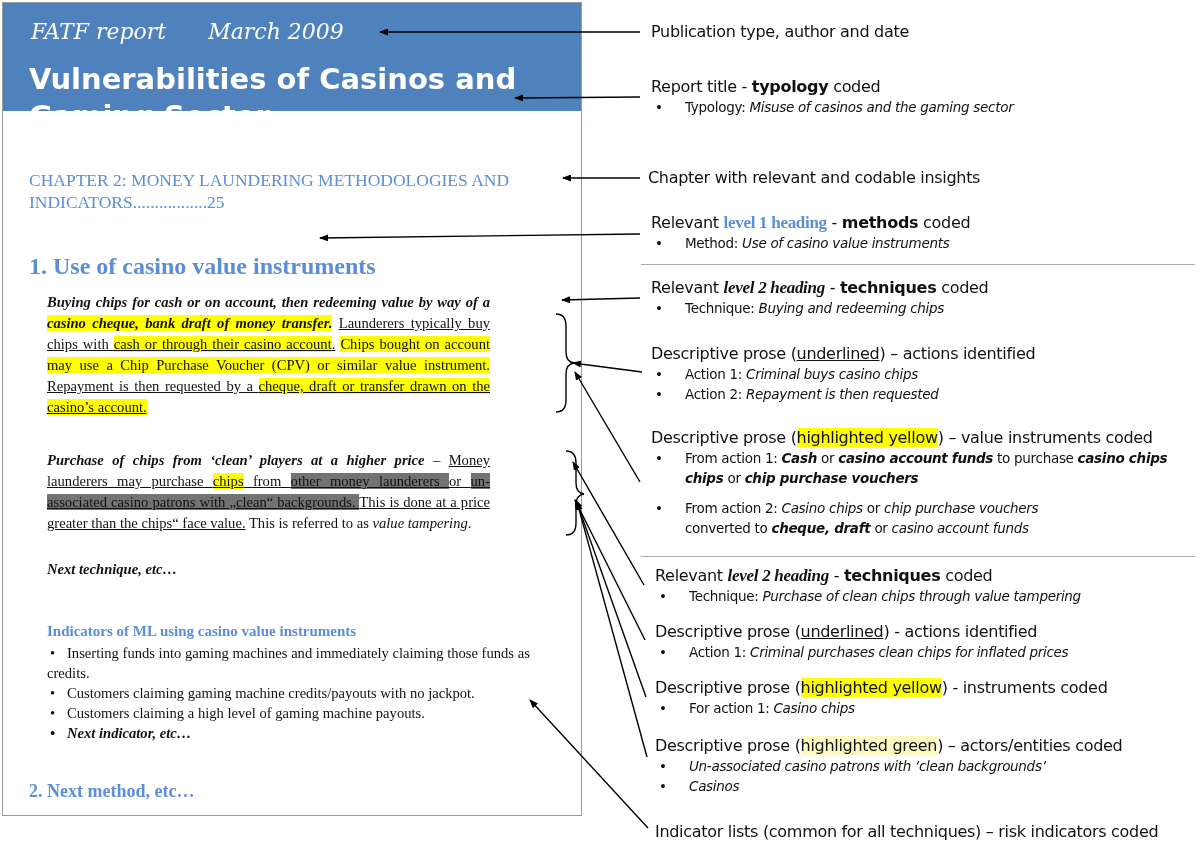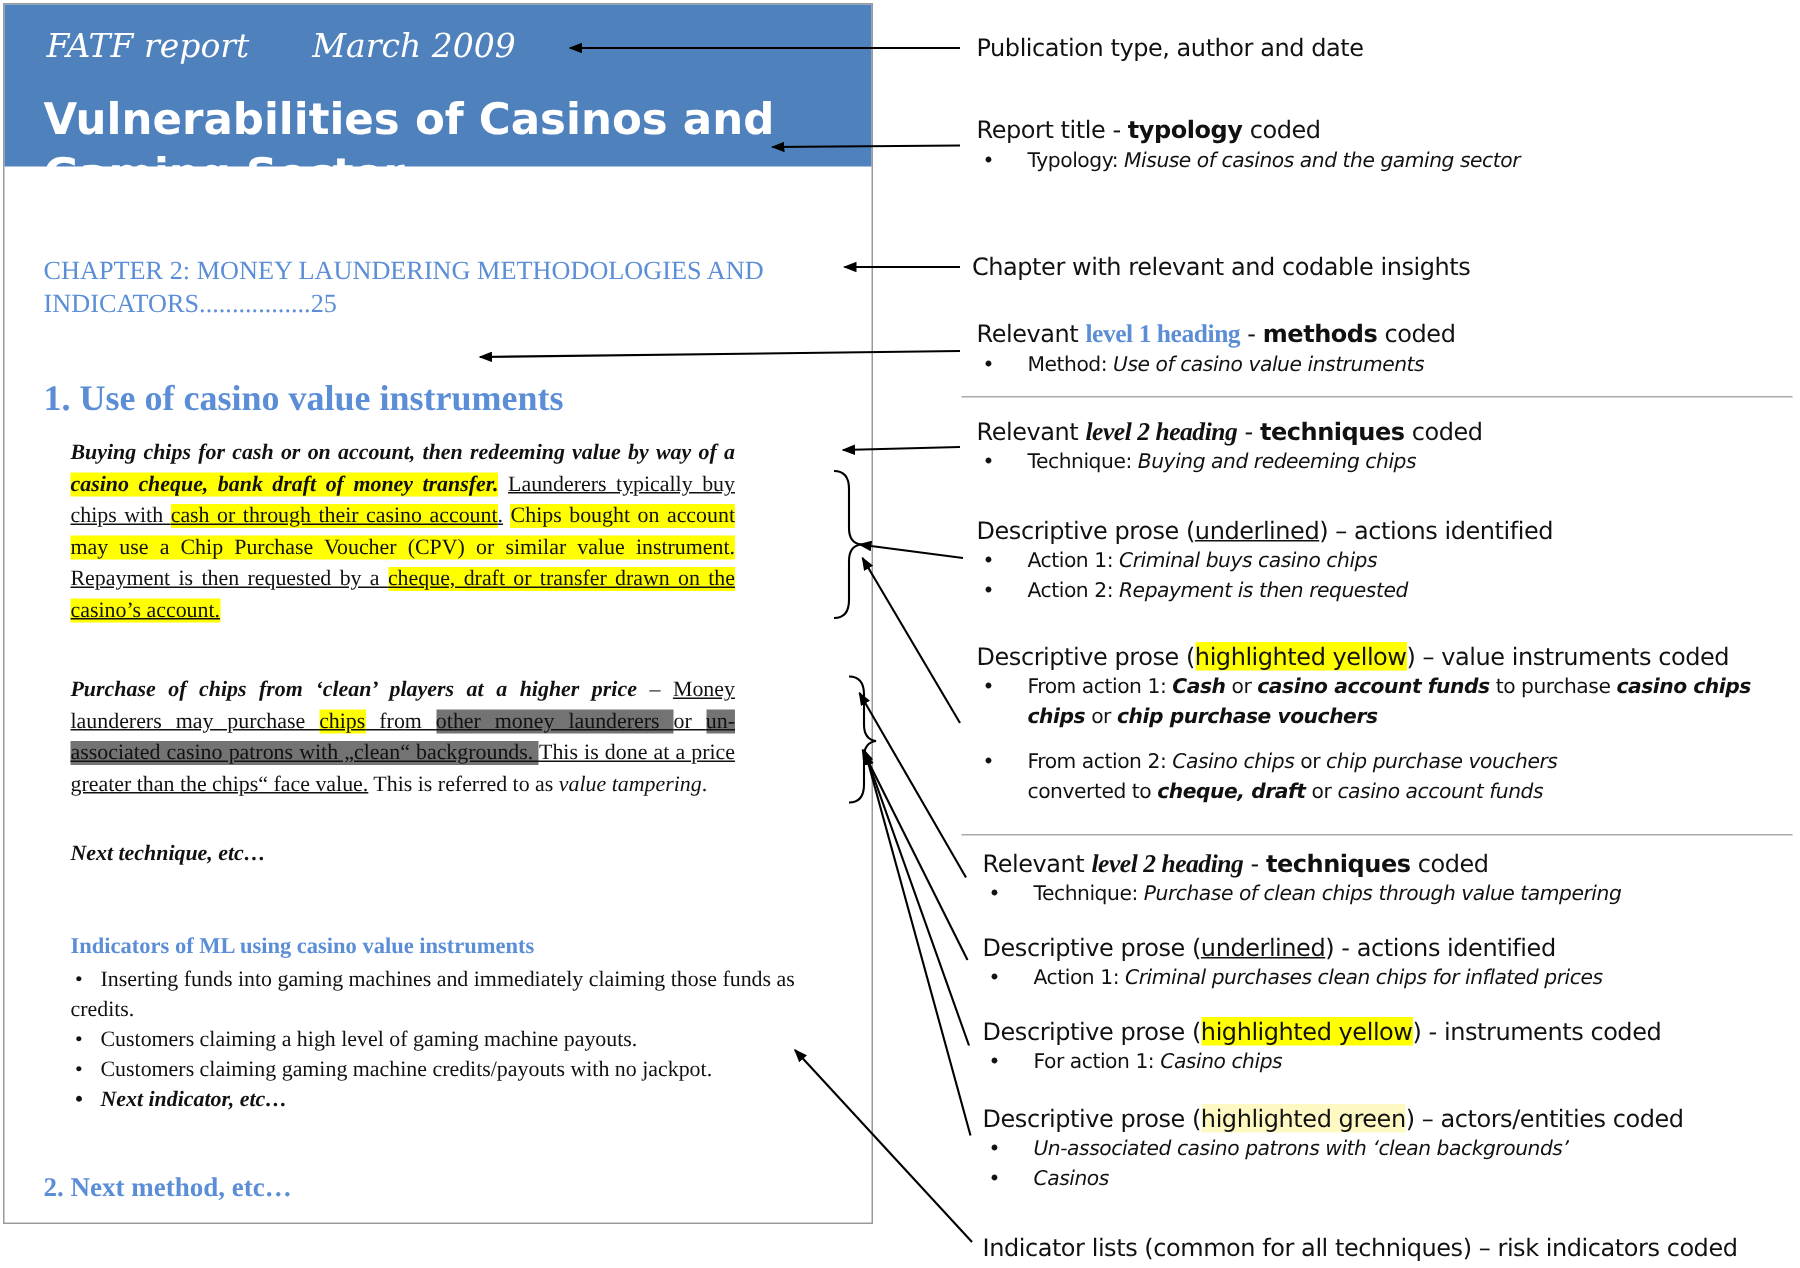--- a/index.html
+++ b/index.html
@@ -118,22 +118,22 @@
 
   <div class="para p2">
     <span class="h2">Purchase of chips from ‘clean’ players at a higher price</span><span> – </span><span class="u">Money launderers may purchase </span><span class="u hy">chips</span><span class="u"> from </span><span class="u hg">other money launderers </span><span class="u">or </span><span class="u hg">un-associated casino patrons with „clean“ backgrounds. </span><span class="u">This is done at a price greater than the chips“ face value.</span><span> This is referred to as </span><i>value tampering</i><span>.</span>
   </div>
 
   <div class="next-tech">Next technique, etc…</div>
 
   <div class="ind-title">Indicators of ML using casino value instruments</div>
   <ul class="ind-list">
     <li class="first">Inserting funds into gaming machines and immediately claiming those funds as credits.</li>
+    <li>Customers claiming gaming machine credits/payouts with no jackpot.</li>
     <li>Customers claiming a high level of gaming machine payouts.</li>
-    <li>Customers claiming gaming machine credits/payouts with no jackpot.</li>
     <li class="bi">Next indicator, etc…</li>
   </ul>
 
   <div class="h1b">2. Next method, etc…</div>
 </div>
 
 <div class="ann" style="left:651px; top:22px;">
   <span class="main">Publication type, author and date</span>
 </div>
 

